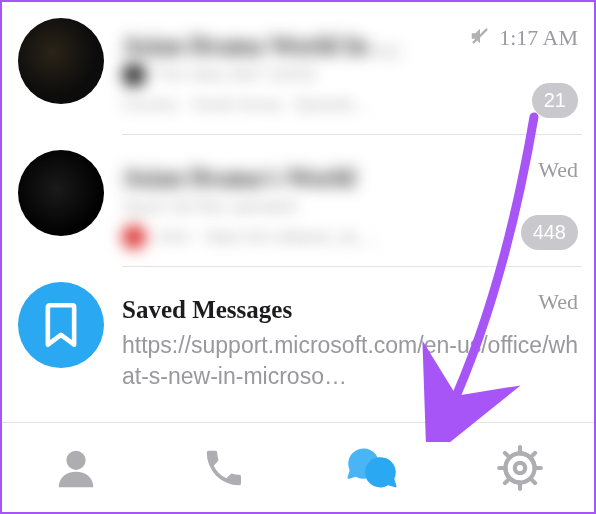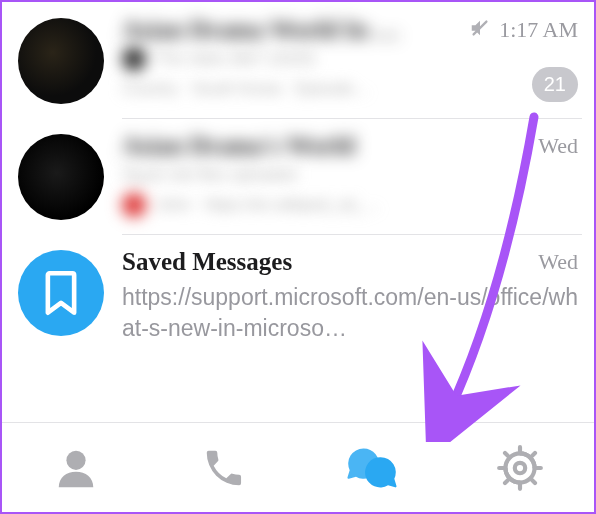--- a/index.html
+++ b/index.html
@@ -65,20 +65,21 @@
       font-family: Liberation Serif, serif;
     }
     .chat-title {
       font-size: 25px;
       font-weight: 600;
       color: #1c1c1e;
       white-space: nowrap;
       overflow: hidden;
       text-overflow: ellipsis;
       flex: 1;
+      margin-top: 16px;
     }
     .muted-icon {
       color: #b0b0b5;
       flex-shrink: 0;
     }
     .chat-time {
       font-size: 22px;
       color: #9a9aa0;
       margin-left: auto;
       flex-shrink: 0;
@@ -194,20 +195,21 @@
         <span class="chat-time">Wed</span>
       </div>
       <div class="blur-line">
         <span>Squid Job files uploaded</span>
       </div>
       <div class="blur-line">
         <span class="mini-thumb red"></span>
         <span>John · https://en.wikiped_od_…</span>
       </div>
     </div>
+    <div class="badge">448</div>
   </div>
 
   <div class="chat-row">
     <div class="avatar avatar-saved">
       <svg viewBox="0 0 24 28">
         <path d="M5 2h14a1 1 0 0 1 1 1v23l-8-6-8 6V3a1 1 0 0 1 1-1z" fill="none" stroke="#fff" stroke-width="2.8" stroke-linejoin="round"></path>
       </svg>
     </div>
     <div class="chat-body">
       <div class="chat-top">

